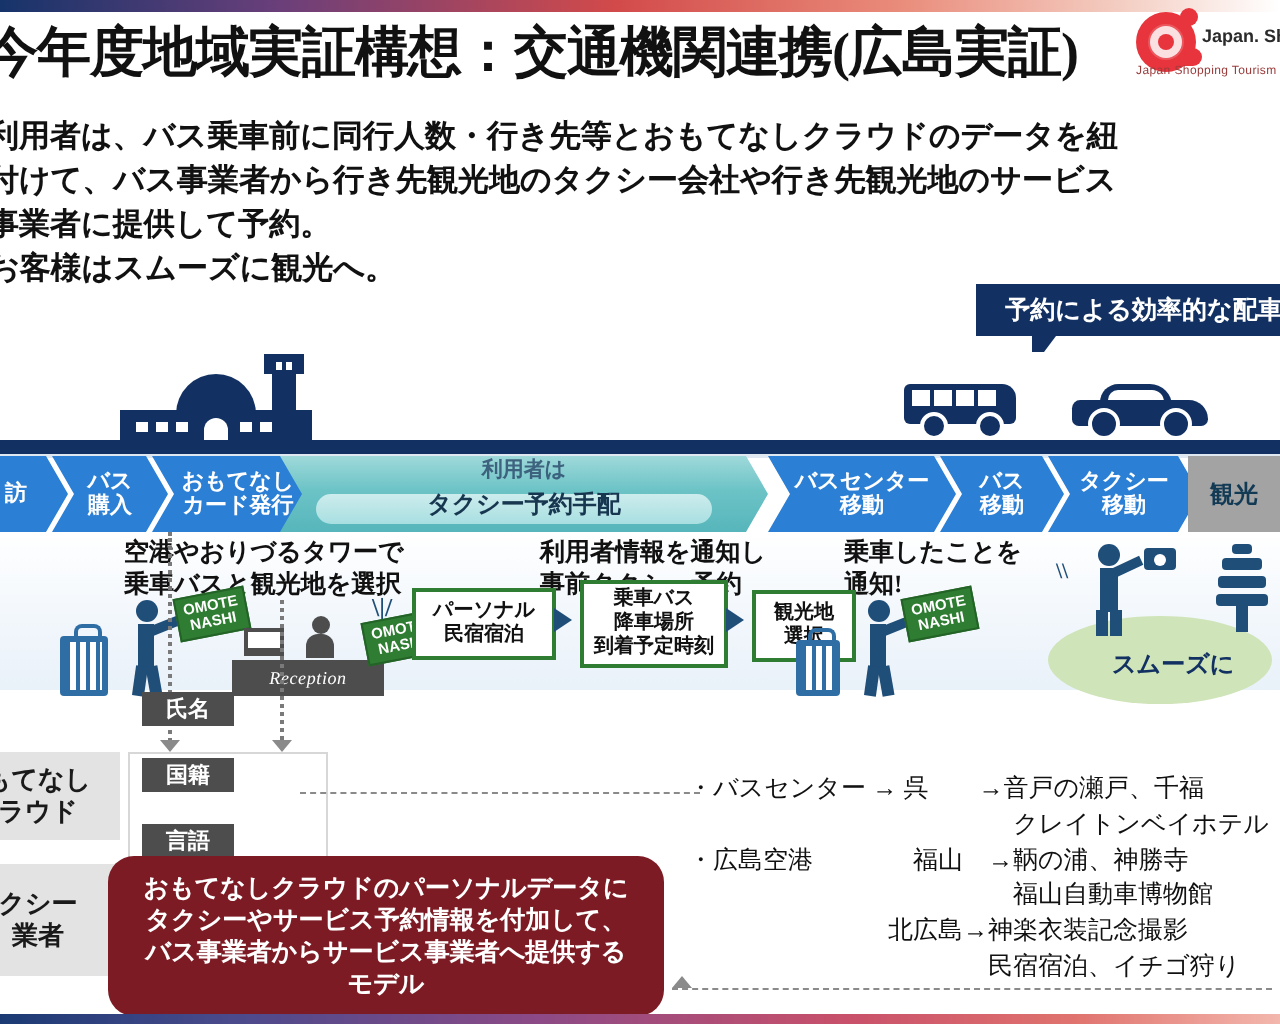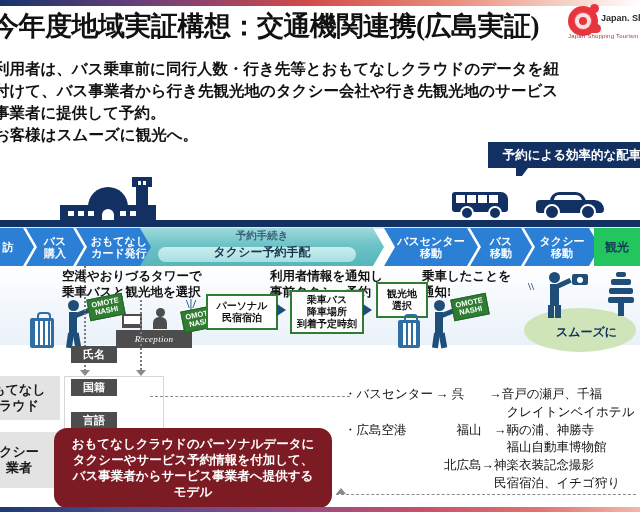--- a/index.html
+++ b/index.html
@@ -116,21 +116,21 @@
   }
   .teal-head{
     position:absolute;top:2px;left:0;width:100%;text-align:center;
     font-size:10.5px;font-weight:bold;color:#2f4f6f;opacity:.85;
   }
   .teal-sub{
     position:absolute;top:18px;left:0;width:100%;text-align:center;
     font-size:12px;font-weight:bold;color:#17364f;
   }
   .endbox{
-    position:absolute;top:0;height:38px;background:#22c55e;color:#123a55;
+    position:absolute;top:0;height:38px;background:#a3a3a3;color:#123a55;
     font-size:12px;font-weight:bold;display:flex;align-items:center;justify-content:center;
   }
 
   
   .work{
     position:absolute;left:0;top:266px;width:640px;height:79px;
     background:linear-gradient(180deg,#ffffff 0%,#f2f7fc 55%,#e9f1f9 100%);
   }
   .cap{position:absolute;font-size:12.5px;font-weight:bold;color:#111;line-height:1.3;white-space:nowrap;}
 
@@ -290,21 +290,21 @@
     <div class="chev" style="left:26px;width:58px;">
       <span>バス</span>
       <span>購入</span>
     </div>
     <div class="chev" style="left:76px;width:86px;">
       <span>おもてなし</span>
       <span>カード発行</span>
     </div>
 
     <div class="chev teal" style="left:140px;width:244px;">
-      <div class="teal-head">予約手続き</div>
+      <div class="teal-head">利用者は</div>
       <div class="chev-pill"></div>
       <div class="teal-sub">タクシー予約手配</div>
     </div>
 
     <div class="chev" style="left:384px;width:94px;">
       <span>バスセンター</span>
       <span>移動</span>
     </div>
     <div class="chev" style="left:470px;width:62px;">
       <span>バス</span>
@@ -355,21 +355,21 @@
     </div>
     <div class="gtri" style="left:277px;top:38px;"></div>
 
     <div class="gbox" style="left:290px;top:24px;width:70px;height:40px;">
       <span>乗車バス</span>
       <span>降車場所</span>
       <span>到着予定時刻</span>
     </div>
     <div class="gtri" style="left:363px;top:38px;"></div>
 
-    <div class="gbox" style="left:376px;top:16px;width:48px;height:32px;">
+    <div class="gbox" style="left:376px;top:29px;width:48px;height:32px;">
       <span>観光地</span>
       <span>選択</span>
     </div>
 
     <div class="person" style="left:424px;top:34px;width:34px;height:48px;">
       <div class="p-head" style="left:10px;top:0;width:11px;height:11px;"></div>
       <div class="p-body" style="left:11px;top:12px;width:8px;height:22px;"></div>
       <div class="p-arm" style="left:18px;top:13px;width:16px;height:5px;transform:rotate(-22deg);transform-origin:left center;"></div>
       <div class="p-leg" style="left:9px;top:33px;width:6px;height:15px;transform:rotate(8deg);"></div>
       <div class="p-leg" style="left:16px;top:33px;width:6px;height:15px;transform:rotate(-10deg);"></div>

